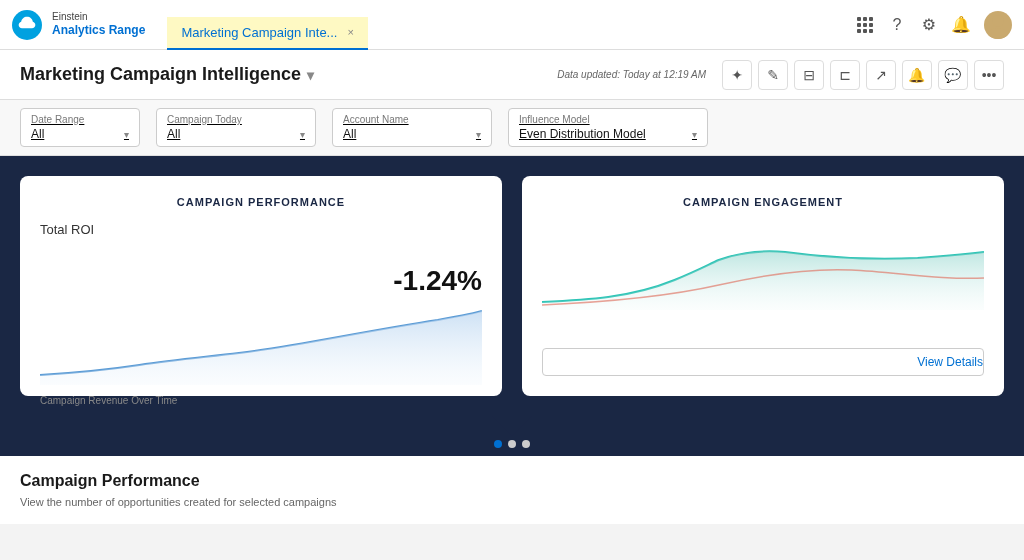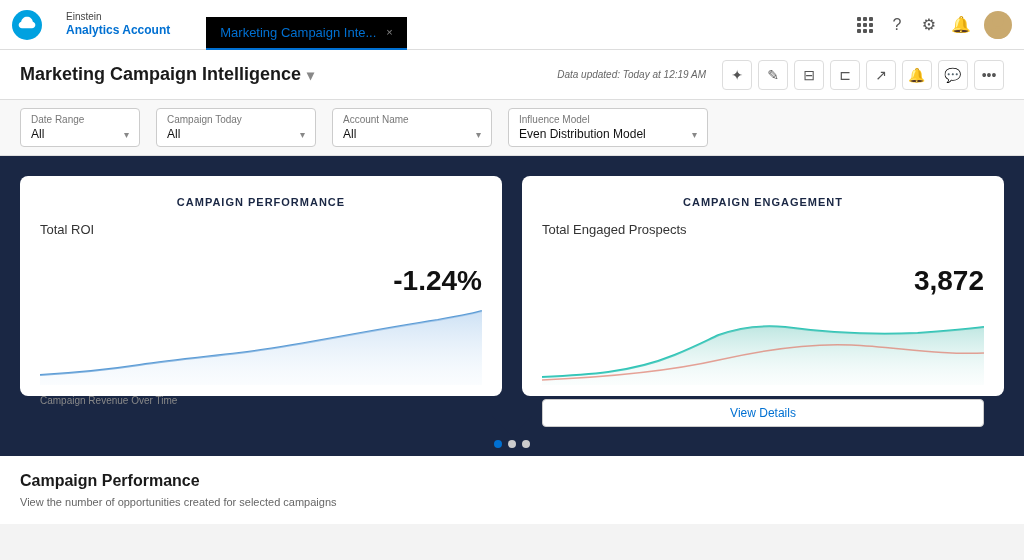--- a/index.html
+++ b/index.html
@@ -6,21 +6,21 @@
     body { font-family: 'Salesforce Sans', Arial, sans-serif; background: #f3f3f3; width: 1024px; height: 560px; overflow: hidden; }
 
     
     .top-nav {
       background: #fff;
       border-bottom: 1px solid #ddd;
       height: 50px;
       display: flex;
       align-items: center;
       padding: 0 12px;
-      gap: 24px;
+      gap: 10px;
     }
     .salesforce-logo {
       width: 30px; height: 30px;
       background: #00a1e0;
       border-radius: 50%;
       display: flex; align-items: center; justify-content: center;
       flex-shrink: 0;
     }
     .salesforce-logo svg { width: 20px; height: 20px; }
     .app-brand {
@@ -31,21 +31,21 @@
     .app-brand-name { font-size: 12px; color: #0070d2; font-weight: 600; }
     .tab-bar {
       display: flex; align-items: stretch; height: 50px; flex: 1;
     }
     .tab-item {
       display: flex; align-items: center; padding: 0 14px;
       font-size: 13px; color: #333; border-bottom: 2px solid transparent;
       cursor: pointer; gap: 6px; position: relative;
     }
     .tab-item.active {
-      border-bottom: 2px solid #0070d2; color: #0070d2; background: #000000; margin-top: 17px;
+      border-bottom: 2px solid #0070d2; color: #0070d2; background: #fef9c3; margin-top: 17px;
     }
     .tab-close { font-size: 11px; color: #888; cursor: pointer; margin-left: 4px; }
     .nav-right {
       display: flex; align-items: center; gap: 14px; margin-left: auto;
     }
     .nav-icon { width: 18px; height: 18px; cursor: pointer; color: #555; display: flex; align-items: center; justify-content: center; font-size: 16px; }
     .avatar { width: 28px; height: 28px; border-radius: 50%; background: #c9a96e; display: flex; align-items: center; justify-content: center; overflow: hidden; }
 
     
     .secondary-header {
@@ -75,21 +75,21 @@
     
     .filter-bar {
       background: #f8f8f8;
       border-bottom: 1px solid #e0e0e0;
       padding: 8px 20px;
       display: flex; gap: 16px;
     }
     .filter-dropdown {
       display: flex; flex-direction: column; gap: 2px;
       border: 1px solid #ccc; border-radius: 4px; background: #fff;
-      padding: 5px 10px; min-width: 120px; cursor: pointer; position: relative;
+      padding: 5px 10px; min-width: 120px; cursor: pointer; position: relative; text-decoration: underline;
     }
     .filter-label { font-size: 10px; color: #777; }
     .filter-value { font-size: 12px; color: #111; display: flex; align-items: center; justify-content: space-between; gap: 20px; }
     .filter-caret { font-size: 10px; color: #888; }
     .filter-dropdown-wide { min-width: 160px; }
     .filter-dropdown-xwide { min-width: 200px; }
 
     
     .main-content {
       background: #1a2744;
@@ -127,21 +127,21 @@
 
     
     .line-chart-svg { width: 100%; height: 80px; }
 
     
     .view-details-btn {
       margin-top: 10px;
       border: 1px solid #ccc;
       border-radius: 4px;
       padding: 6px 0;
-      text-align: center;
+      text-align: right;
       font-size: 12px;
       color: #0070d2;
       cursor: pointer;
       background: #fff;
     }
 
     
     .bottom-section {
       background: #fff;
       padding: 16px 20px;
@@ -172,21 +172,21 @@
 <body>
 
 <div class="top-nav">
   <div class="salesforce-logo">
     <svg viewBox="0 0 24 24" fill="white">
         <path d="M12 2C8.5 2 5.5 4.5 5 8c-1.7.5-3 2.1-3 4 0 2.2 1.8 4 4 4h12c2.2 0 4-1.8 4-4 0-1.9-1.3-3.5-3-3.9C18.6 4.5 15.6 2 12 2z"></path>
       </svg>
   </div>
   <div class="app-brand">
     <span class="app-brand-einstein">Einstein</span>
-    <span class="app-brand-name">Analytics Account</span>
+    <span class="app-brand-name">Analytics Range</span>
   </div>
   <div class="tab-bar">
     <div class="tab-item active">
       <span>Marketing Campaign Inte...</span>
       <span class="tab-close">×</span>
     </div>
   </div>
   <div class="nav-right">
     <div class="nav-icon">
       <div class="grid-icon">
@@ -268,24 +268,20 @@
         </defs>
         <path d="M0,70 C30,68 60,65 90,60 C120,55 150,52 180,48 C210,44 240,38 270,32 C300,26 330,20 360,15 C380,11 395,8 400,6" fill="none" stroke="#5b9bd5" stroke-width="2"></path>
         <path d="M0,70 C30,68 60,65 90,60 C120,55 150,52 180,48 C210,44 240,38 270,32 C300,26 330,20 360,15 C380,11 395,8 400,6 L400,80 L0,80 Z" fill="url(#perfGrad)"></path>
       </svg>
     </div>
     <div class="card-footnote">Campaign Revenue Over Time</div>
   </div>
 
   <div class="card">
     <div class="card-title">CAMPAIGN ENGAGEMENT</div>
-    <div class="card-metric-row">
-      <span class="card-metric-label">Total Engaged Prospects</span>
-      <span class="card-metric-value">3,872</span>
-    </div>
     <div class="card-chart">
       <svg class="line-chart-svg" viewBox="0 0 400 80" preserveAspectRatio="none">
         <defs>
           <linearGradient id="engGrad" x1="0" y1="0" x2="0" y2="1">
             <stop offset="0%" stop-color="#7ecec4" stop-opacity="0.5"></stop>
             <stop offset="100%" stop-color="#d5f0ed" stop-opacity="0.1"></stop>
           </linearGradient>
         </defs>
 
         <path d="M0,72 C40,70 80,68 120,50 C140,41 150,35 160,30 C180,22 200,20 220,22 C260,28 300,30 340,28 C365,26 385,24 400,22" fill="none" stroke="#2ec4b6" stroke-width="2"></path>

